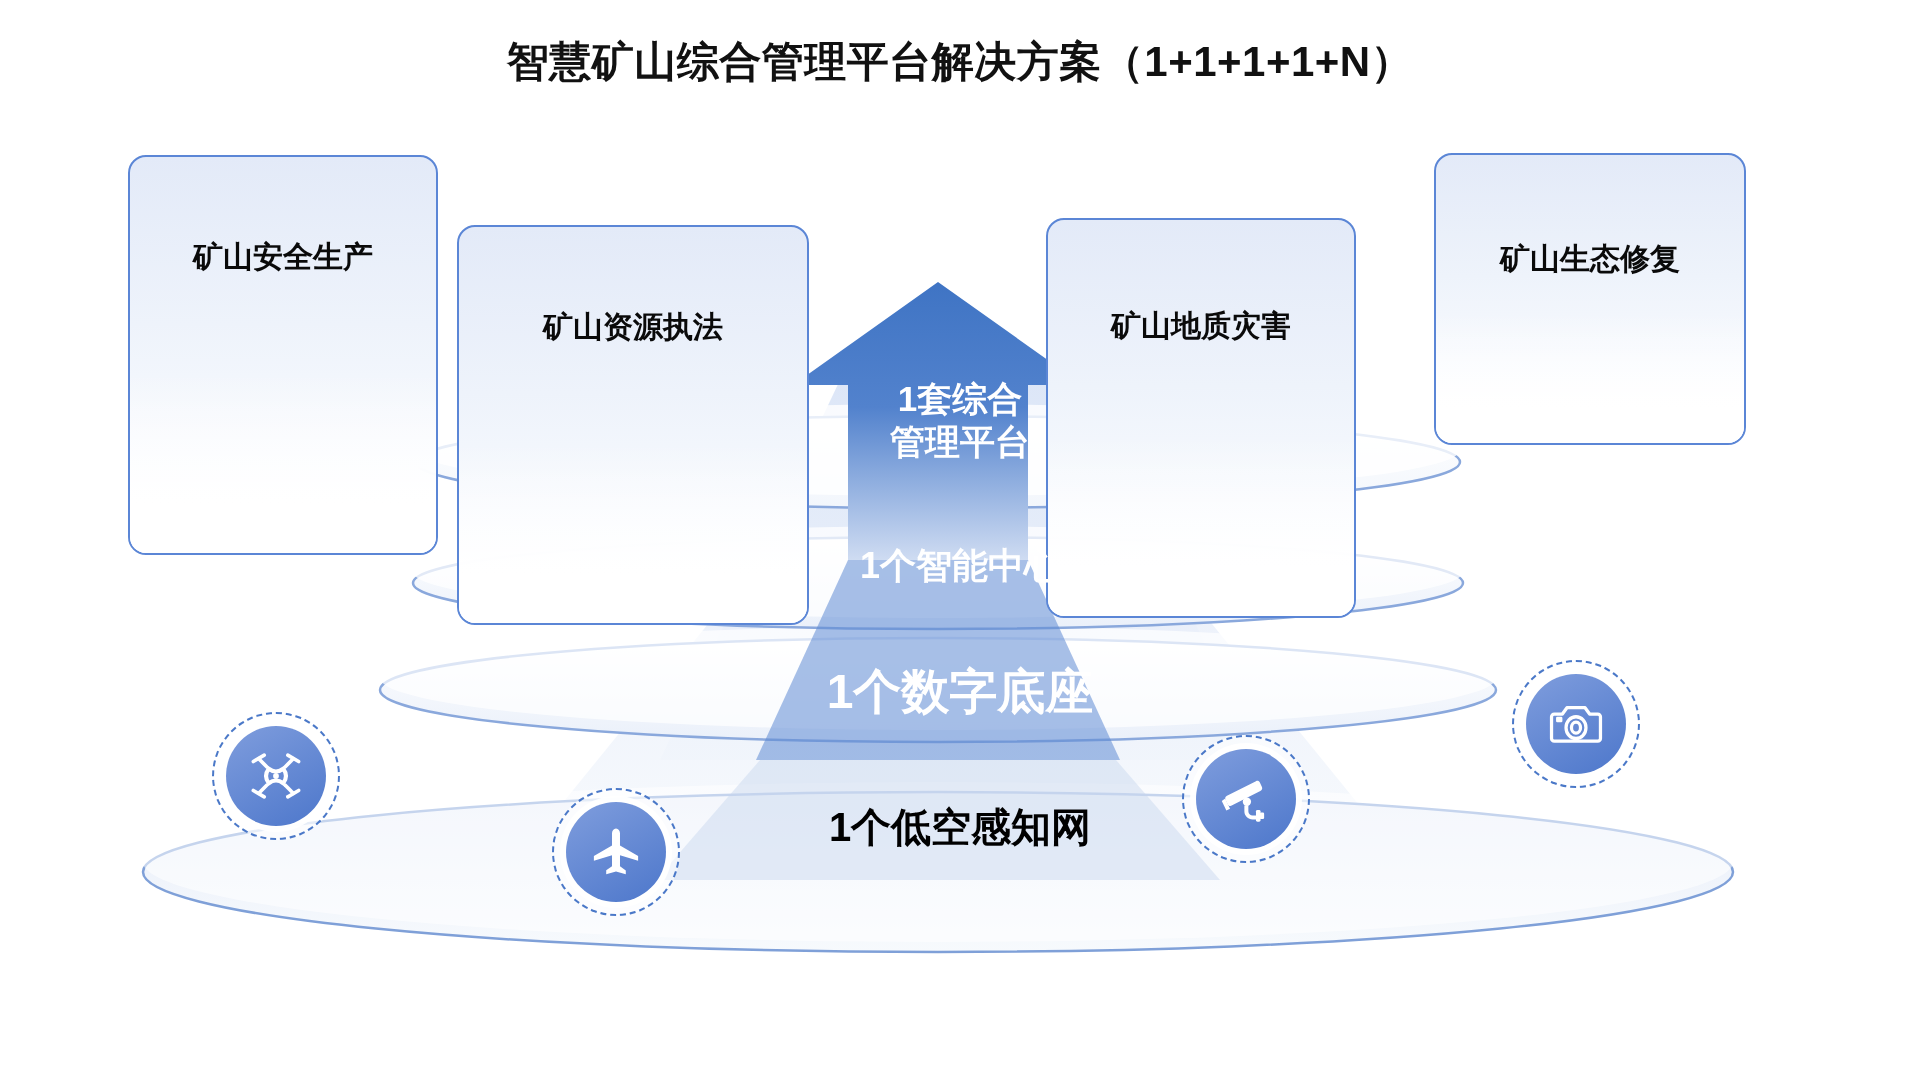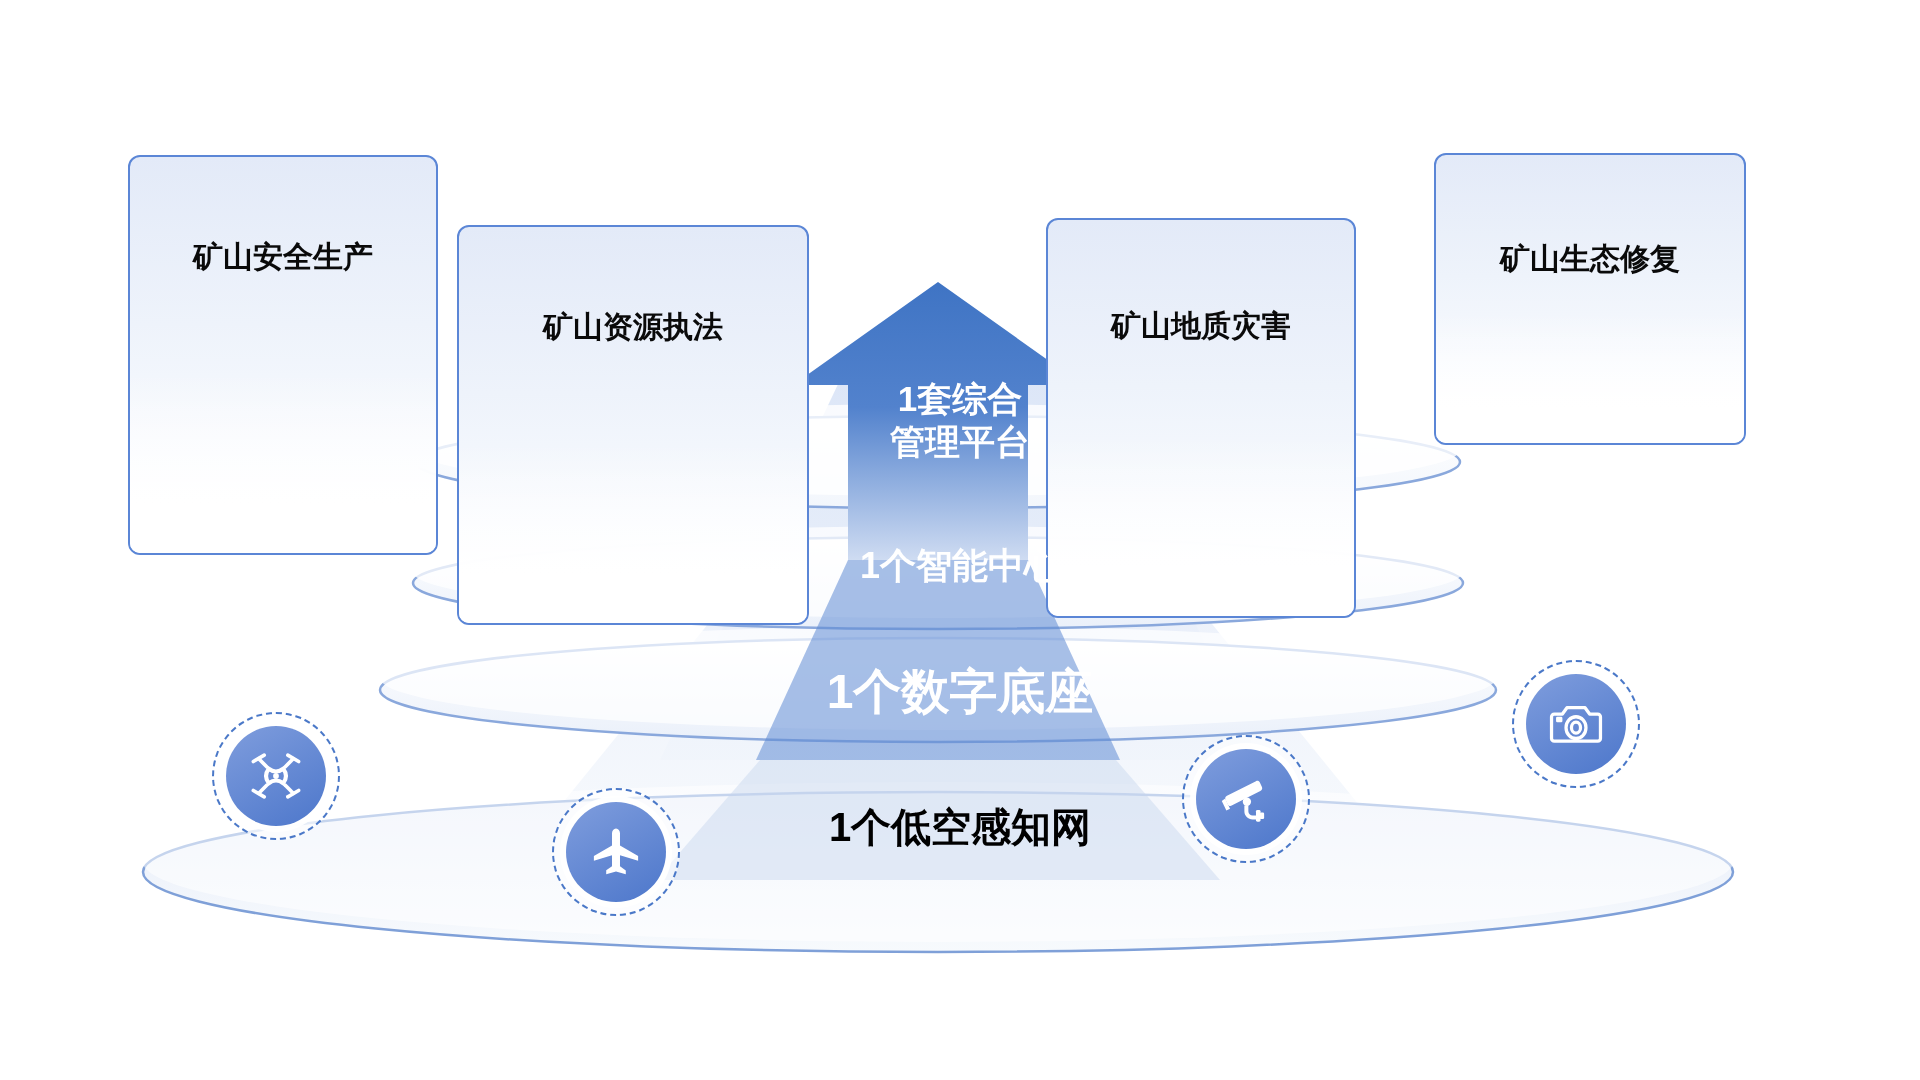--- a/index.html
+++ b/index.html
@@ -29,21 +29,21 @@
     font-size: 42px;
     font-weight: bold;
     color: #111111;
     letter-spacing: 0.5px;
     white-space: nowrap;
   }
 
   
   .card {
     position: absolute;
-    border-radius: 12px;
+    border-radius: 18px;
     border: 2px solid #5b86d6;
     background: linear-gradient(180deg, #e3eaf8 0%, #eef3fb 42%, #f9fbfe 78%, rgba(255,255,255,0) 100%);
     box-sizing: border-box;
     overflow: hidden;
   }
   .card::after {
     content: "";
     position: absolute;
     left: -2px; right: -2px; bottom: -2px;
     height: 46%;
@@ -142,20 +142,21 @@
   #badge-drone  { left: 212px;  top: 712px; }
   #badge-plane  { left: 552px;  top: 788px; }
   #badge-cctv   { left: 1182px; top: 735px; }
   #badge-camera { left: 1512px; top: 660px; }
 </style>
 </head>
 <body>
 
 <div id="stage">
 
+  <div id="title">智慧矿山综合管理平台解决方案（1+1+1+1+N）</div>
 
   <svg id="funnel" viewBox="0 0 1920 1080">
     <defs>
       <linearGradient id="gArrow" x1="0" y1="0" x2="0" y2="1">
         <stop offset="0%" stop-color="#3f74c4"></stop>
         <stop offset="45%" stop-color="#5282cd"></stop>
         <stop offset="100%" stop-color="#cfdcf2"></stop>
       </linearGradient>
       <linearGradient id="gTier1" x1="0" y1="0" x2="0" y2="1">
         <stop offset="0%" stop-color="#ffffff"></stop>

